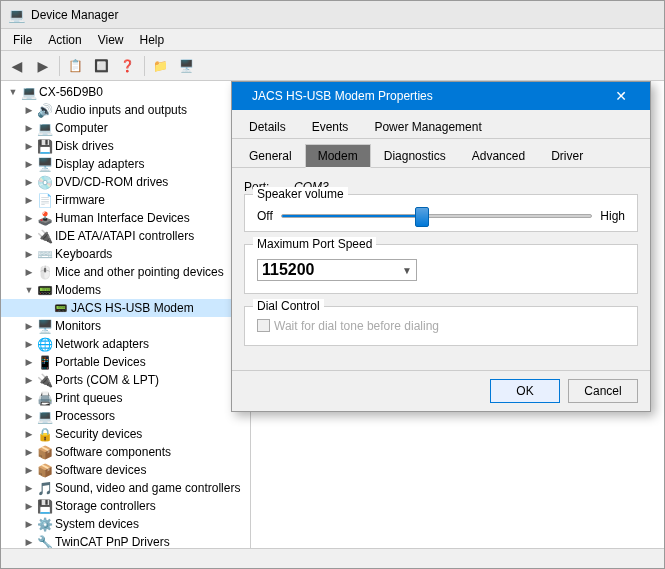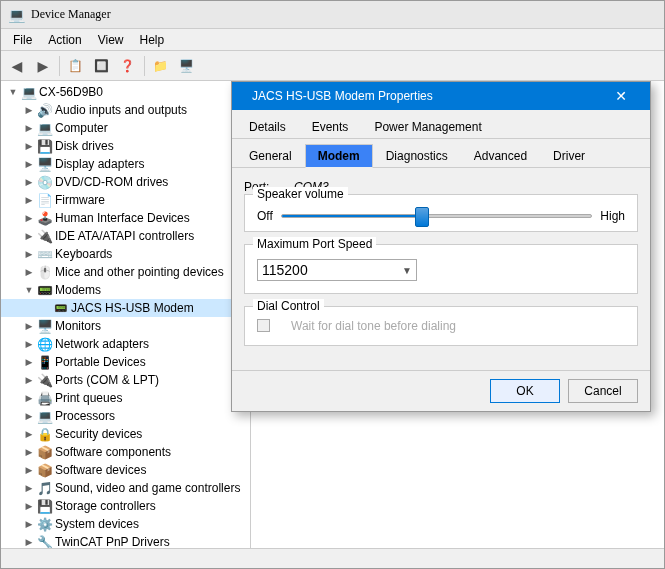--- a/index.html
+++ b/index.html
@@ -38,21 +38,20 @@
       display: flex;
       align-items: center;
       justify-content: center;
       color: #555;
       font-size: 14px;
     }
     .title-bar-text {
       font-size: 12px;
       color: #000;
       flex: 1;
-      font-family: Liberation Serif, serif;
     }
 
     
     .menu-bar {
       display: flex;
       align-items: center;
       padding: 2px 4px;
       border-bottom: 1px solid #ccc;
       height: 22px;
       background: #f0f0f0;
@@ -203,25 +202,24 @@
     .dialog-tab {
       padding: 4px 12px;
       font-size: 12px;
       cursor: pointer;
       border: 1px solid transparent;
       background: transparent;
       position: relative;
       top: 1px;
     }
     .dialog-tab.active {
-      background: #3b82f6;
+      background: #737373;
       border: 1px solid #ccc;
       border-bottom-color: #f0f0f0;
       z-index: 1;
-      font-weight: bold;
     }
 
     
     .dialog-content {
       padding: 12px;
       flex: 1;
     }
 
     .field-row {
       display: flex;
@@ -314,32 +312,33 @@
       border: 1px solid #aaa;
       background: #fff;
       height: 22px;
       padding: 0 4px;
       margin-top: 6px;
       width: 160px;
       cursor: pointer;
     }
     .select-value {
       flex: 1;
-      font-size: 14px;
+      font-size: 16px;
+      font-weight: bold;
     }
     .select-arrow {
       font-size: 10px;
       color: #555;
     }
 
     
     .checkbox-row {
       display: flex;
       align-items: flex-start;
-      gap: 21px;
+      gap: 4px;
       padding-top: 4px;
     }
     .checkbox {
       width: 13px;
       height: 13px;
       border: 1px solid #aaa;
       background: #f0f0f0;
       display: flex;
       align-items: center;
       justify-content: center;

